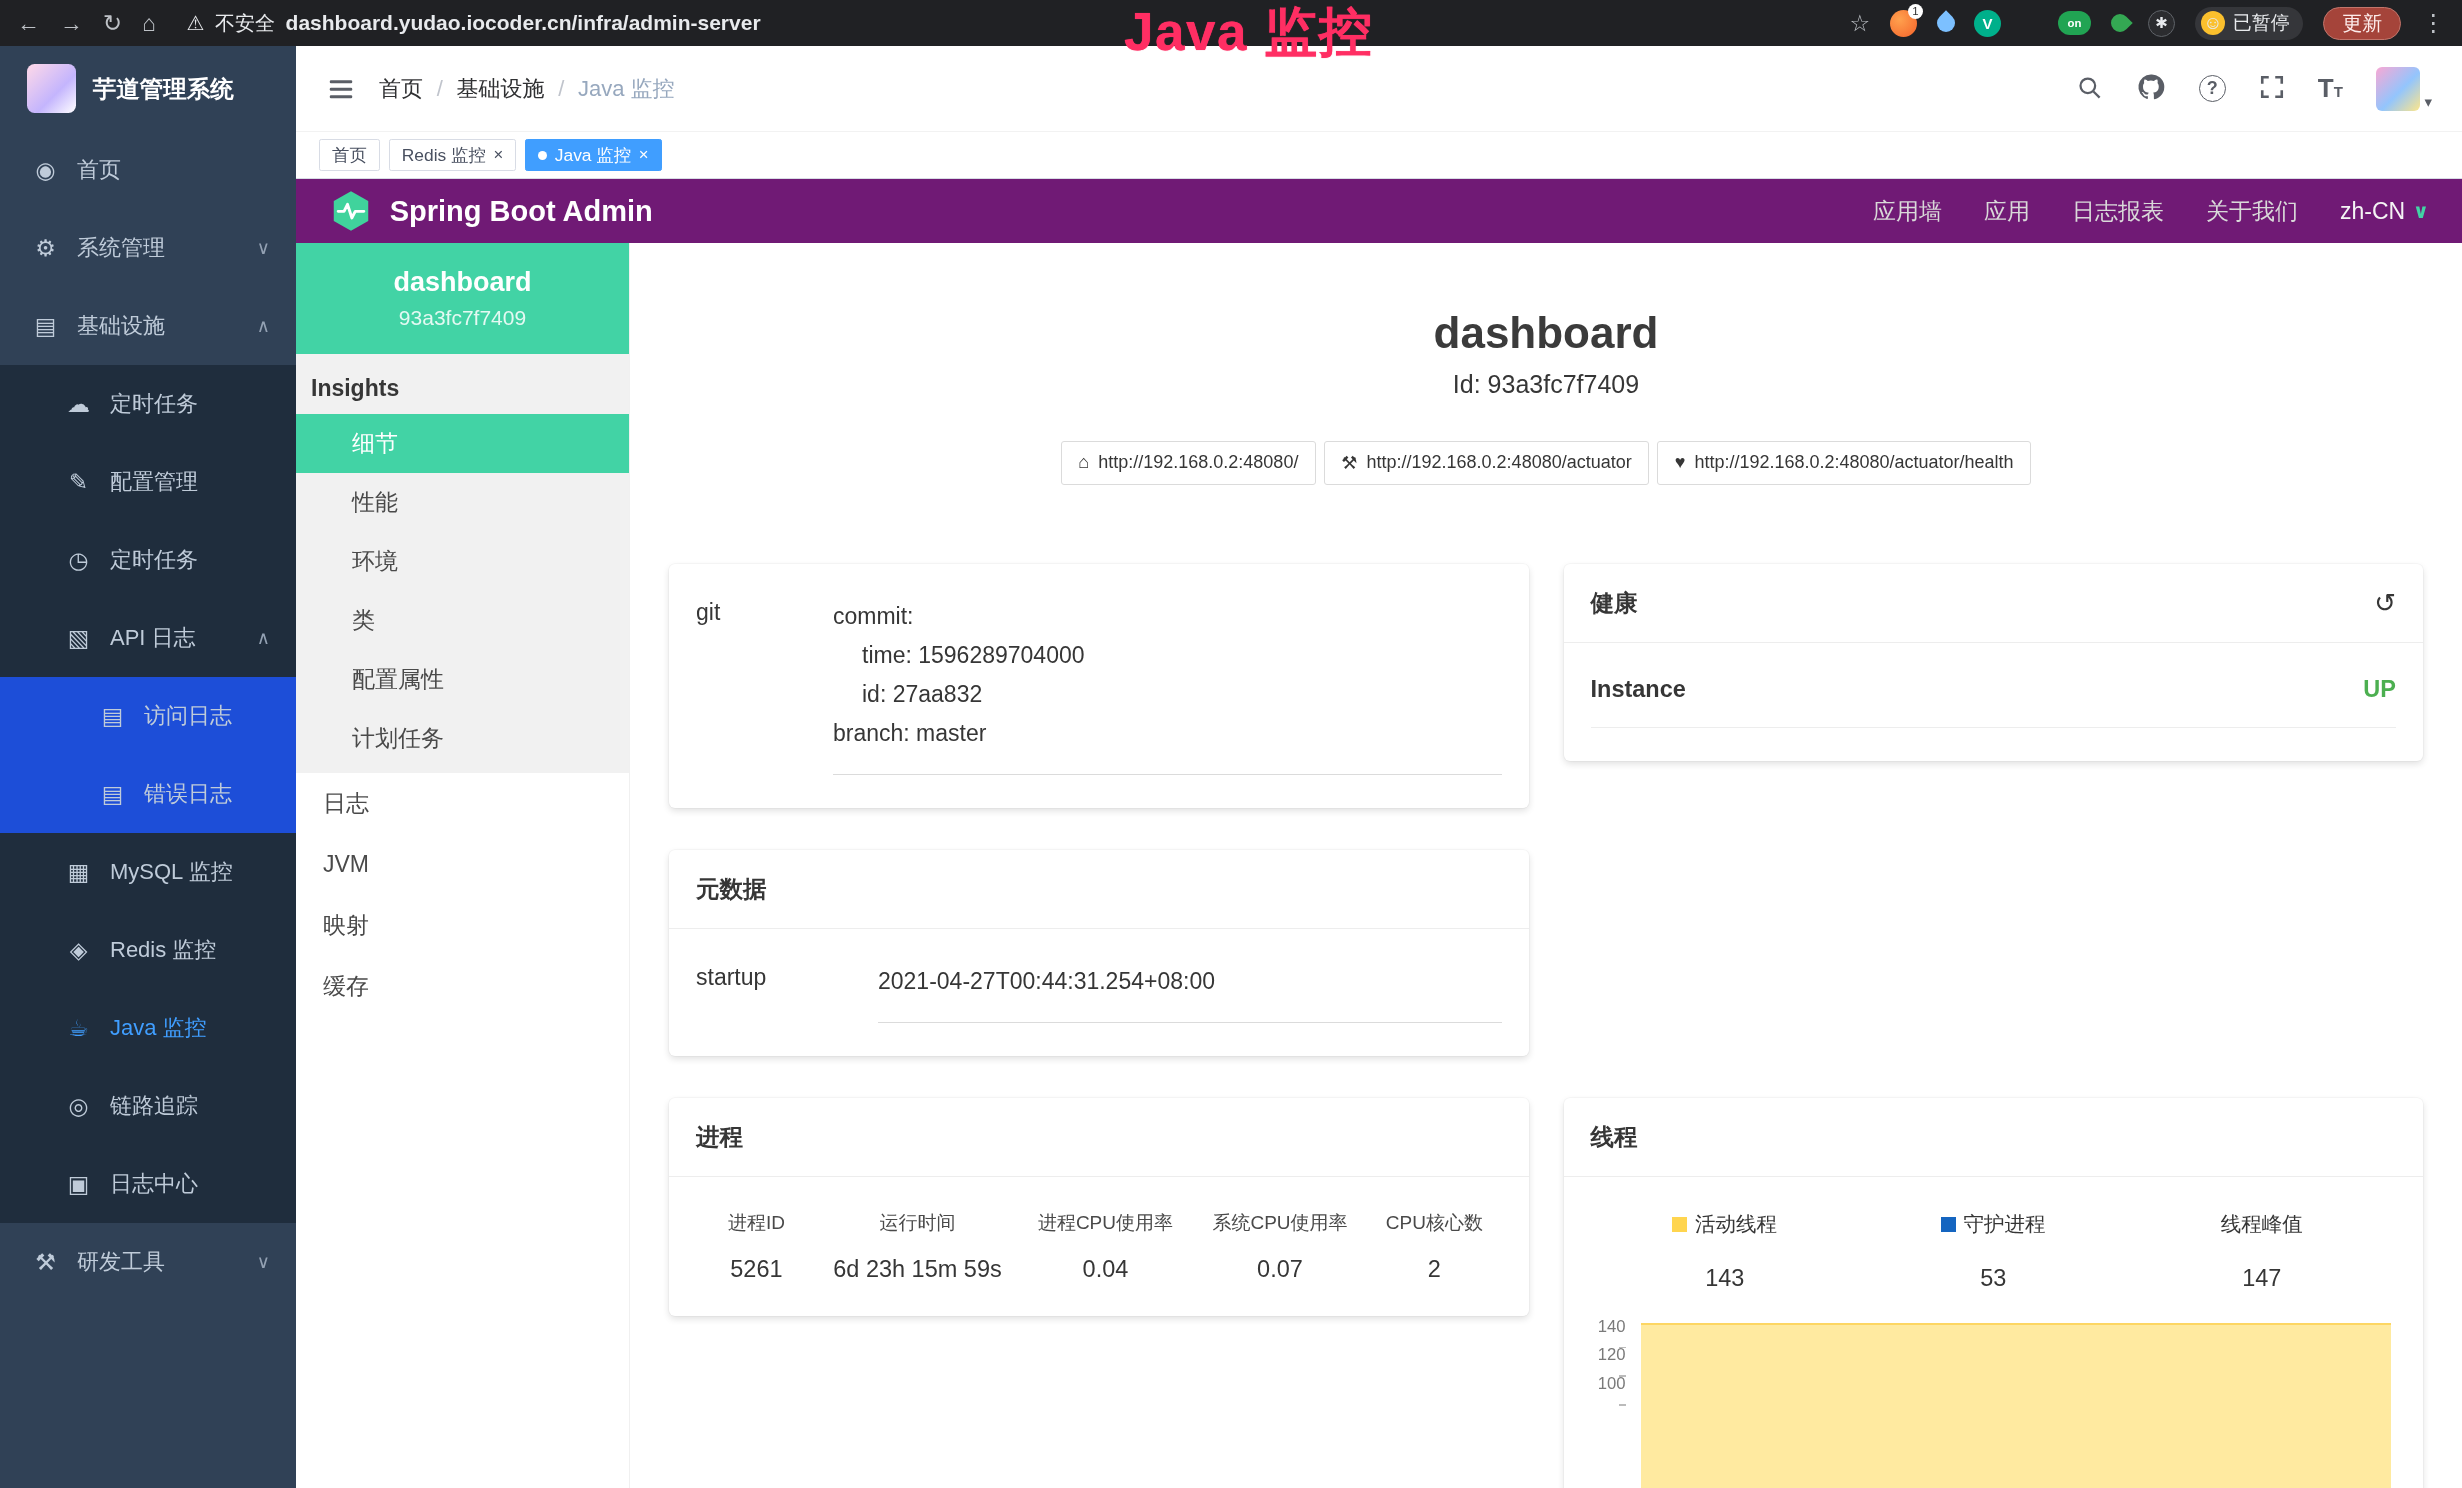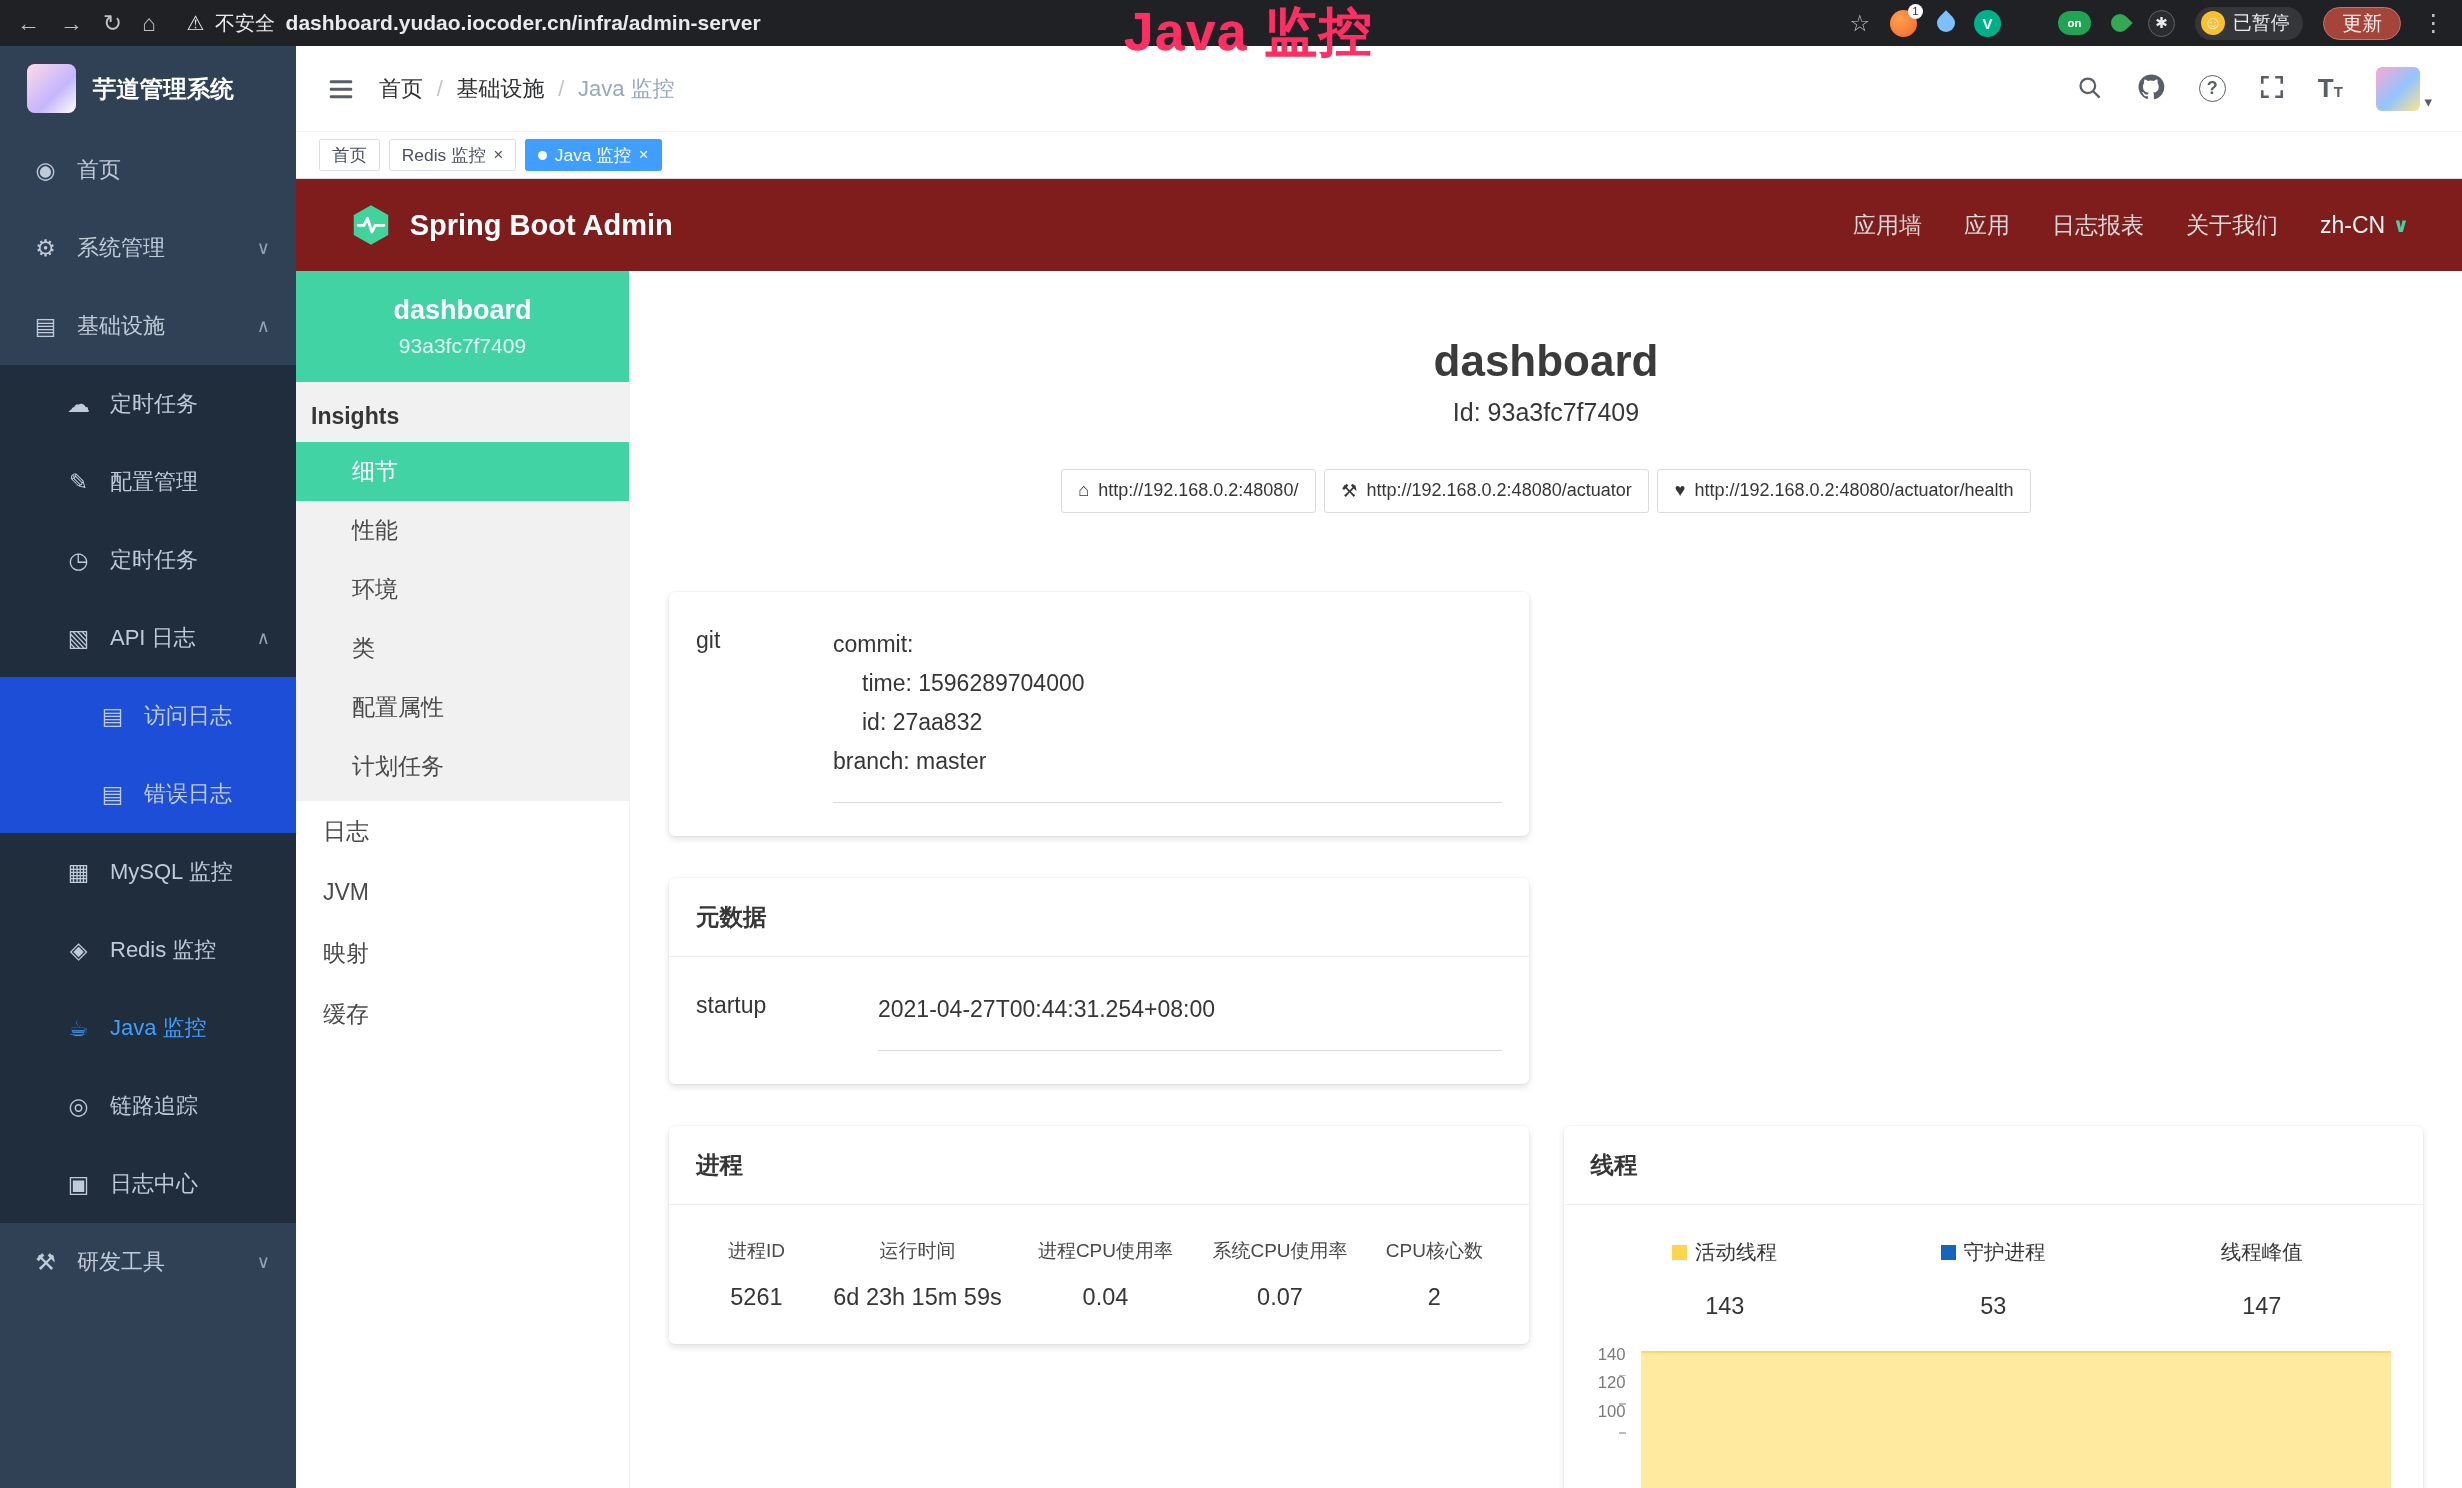--- a/index.html
+++ b/index.html
@@ -75,21 +75,21 @@
   .hdr-avatar{width:44px;height:44px;border-radius:6px;background:linear-gradient(135deg,#f9a8d4,#93c5fd 55%,#fde68a)}
   .avatar-caret{font-size:15px;color:#5a5e66}
 
   .tab-bar{height:47px;display:flex;align-items:center;gap:9px;padding:0 23px;border-bottom:0.8px solid #d8dce5;background:#fff;flex-shrink:0}
   .tab{height:32px;display:flex;align-items:center;gap:7.6px;padding:0 12px;border:0.8px solid #d8dce5;background:#fff;font-size:17.4px;color:#495060;border-radius:2.3px}
   .tab.active{background:#409eff;border-color:#409eff;color:#fff}
   .tab-dot{width:9px;height:9px;border-radius:50%;background:#fff}
   .tab-close{font-size:16.7px;line-height:1}
 
   
-  .sba-nav{height:92px;background:#7f1d1d;display:flex;align-items:center;padding:0 53px;flex-shrink:0}
+  .sba-nav{height:64px;background:#701a75;display:flex;align-items:center;padding:0 33px;flex-shrink:0}
   .sba-brand{display:flex;align-items:center;gap:16.7px;color:#fff;font-size:29px;font-weight:bold}
   .sba-links{margin-left:auto;display:flex;align-items:center;gap:42px;font-size:23px;color:#d9d9d9}
   .sba-lang{display:flex;align-items:center;gap:7.6px;color:#f5f5f5}
   .lang-caret{color:#42d3a5;font-size:20px;font-weight:bold}
 
   
   .sba-body{flex:1;display:flex;overflow:hidden;background:#fff}
   .inst-sidebar{width:334px;flex-shrink:0;border-right:0.8px solid #f0f0f0;overflow:hidden}
   .inst-head{height:111px;background:#42d3a5;color:#fff;display:flex;flex-direction:column;align-items:center;justify-content:center;gap:7.6px}
   .inst-name{font-size:27px;font-weight:bold}
@@ -401,20 +401,32 @@
               <span class="kv-key" data-interactable="false">git</span>
               <div class="kv-value" data-interactable="false">
                 <div class="git-line" data-interactable="false">commit:</div>
                 <div class="git-line indent" data-interactable="false">time: 1596289704000</div>
                 <div class="git-line indent" data-interactable="false">id: 27aa832</div>
                 <div class="git-line" data-interactable="false">branch: master</div>
               </div>
             </div>
           </div>
 
+          <div class="card card-health" data-interactable="false">
+            <div class="card-header">
+              <span data-interactable="false">健康</span>
+              <span class="hist i-hist" data-interactable="true"></span>
+            </div>
+            <div class="card-body">
+              <div class="health-row" data-interactable="true">
+                <span class="h-label" data-interactable="false">Instance</span>
+                <span class="h-status" data-interactable="false" style="color: rgb(76, 175, 80);">UP</span>
+              </div>
+            </div>
+          </div>
 
           <div class="card card-meta" data-interactable="false">
             <div class="card-header">
                 <span data-interactable="false">元数据</span>
               </div>
             <div class="card-body kv">
               <span class="kv-key wide" data-interactable="false">startup</span>
               <div class="kv-value" data-interactable="false">2021-04-27T00:44:31.254+08:00</div>
             </div>
           </div>

